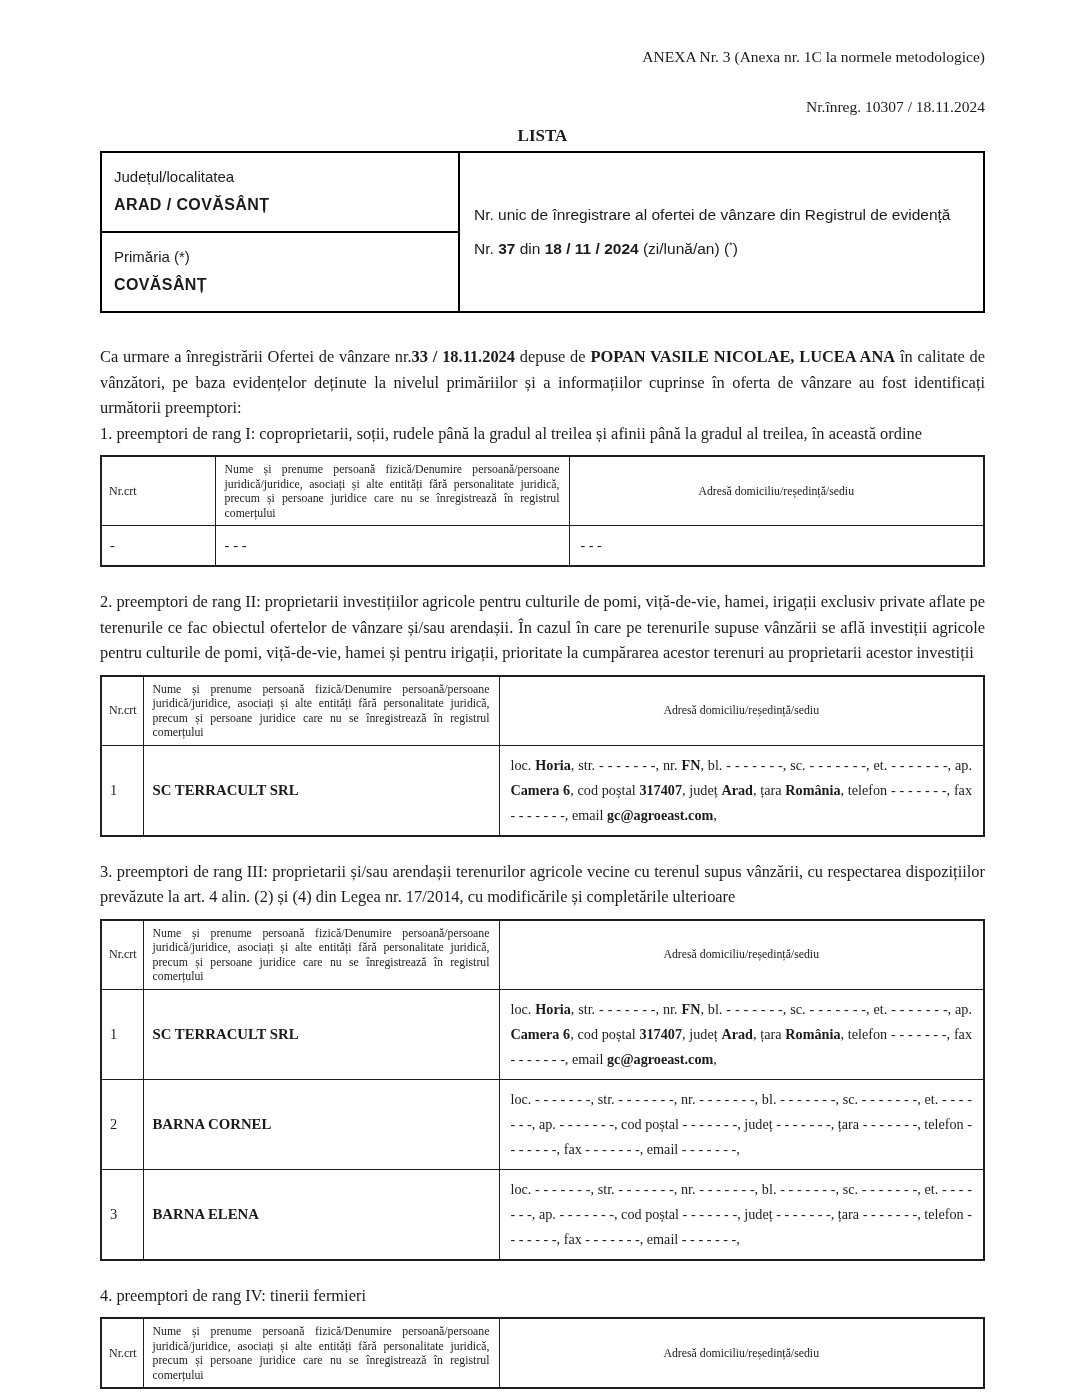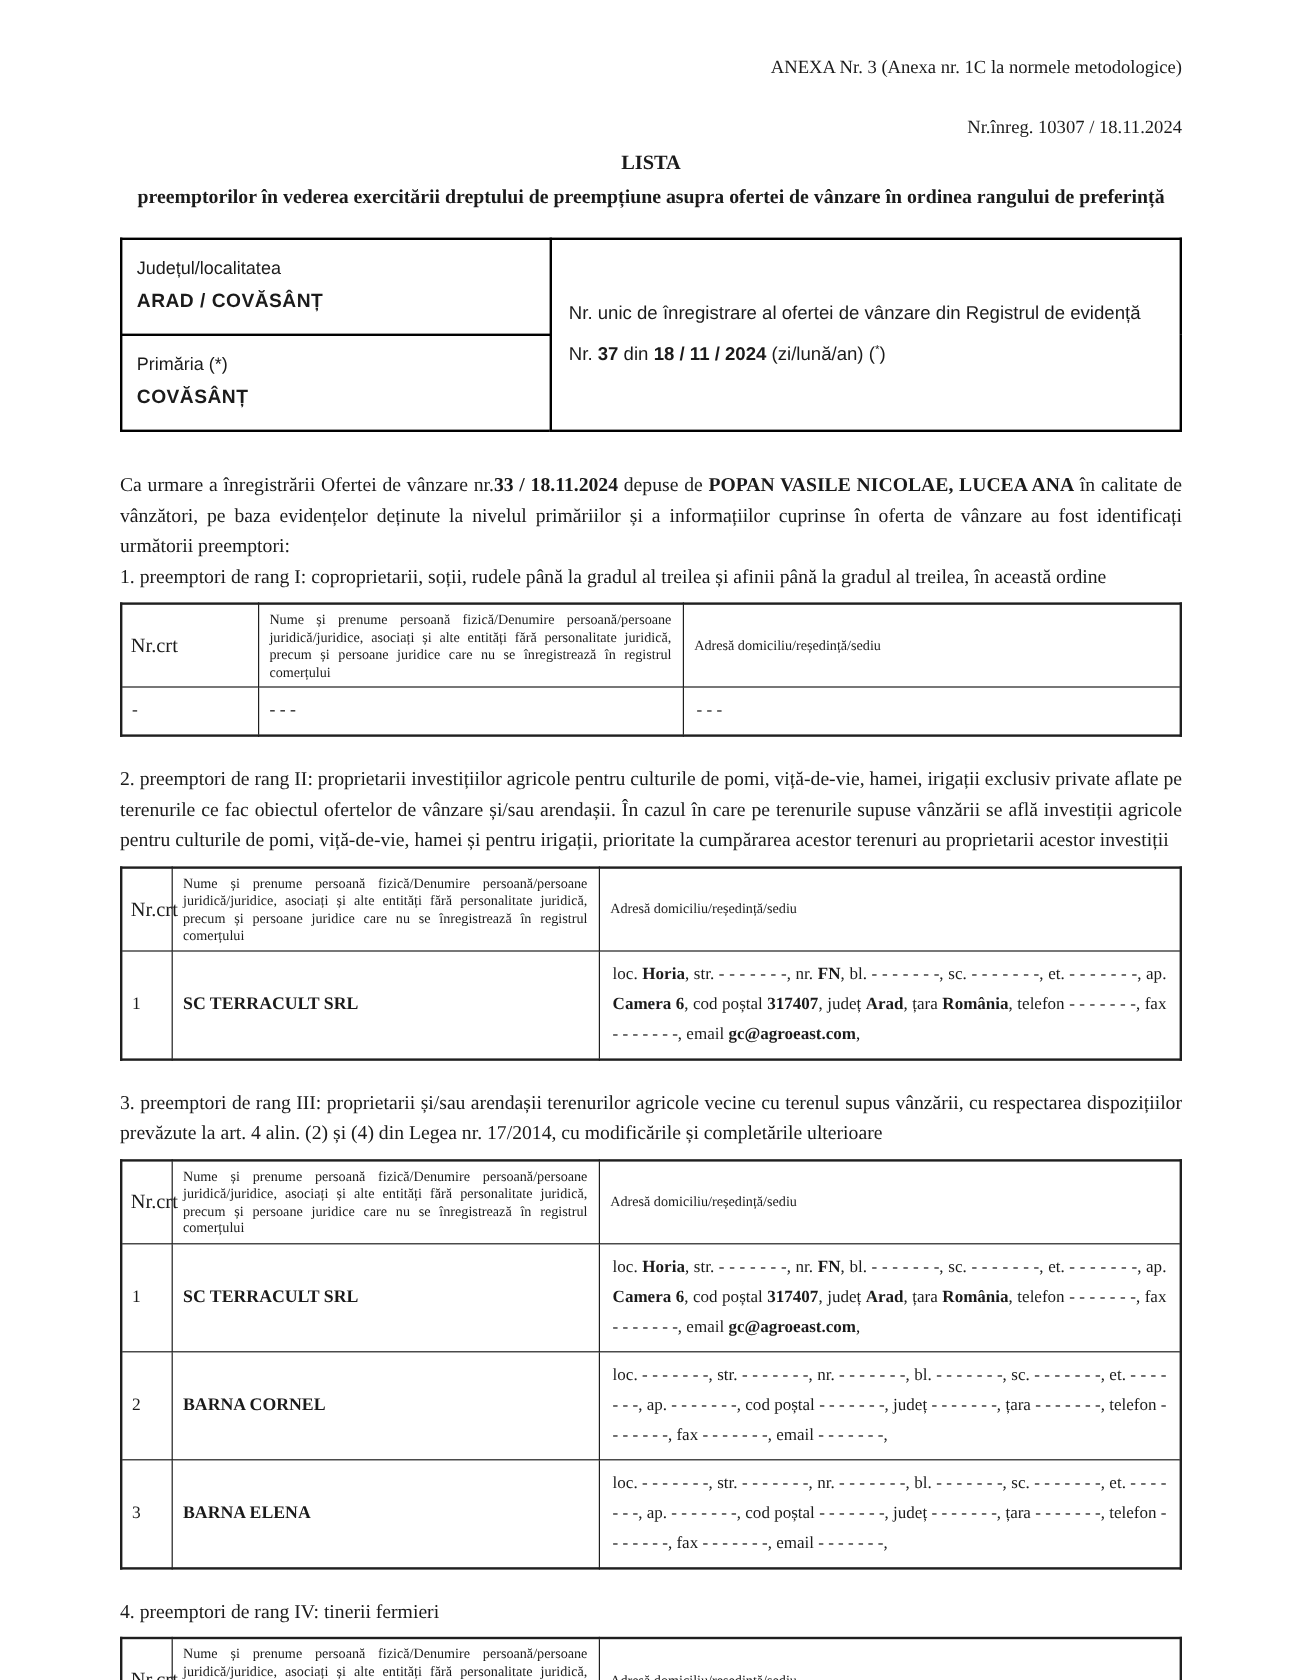--- a/index.html
+++ b/index.html
@@ -27,23 +27,23 @@
   sup { font-size:62%; vertical-align:super; line-height:0; }
 
   
   .para { font-size:16.4px; line-height:25.5px; text-align:justify; }
   .sec-heading { font-size:16.4px; line-height:25.5px; text-align:justify; }
 
   
   .rank-table { width:100%; border-collapse:collapse; table-layout:fixed; margin:9px 0 22px; }
   .rank-table th, .rank-table td { border:1.6px solid #1f1f1f; }
   .rank-table { border:2px solid #1f1f1f; }
-  th.h-nr { font-weight:normal; font-size:17px; text-align:left; padding:4px 7px; vertical-align:middle; }
+  th.h-nr { font-weight:normal; font-size:12px; text-align:left; padding:4px 7px; vertical-align:middle; }
   th.h-name { font-weight:normal; font-size:11.8px; line-height:14.5px; text-align:justify; padding:5px 9px; vertical-align:middle; }
-  th.h-addr { font-weight:normal; font-size:11.8px; text-align:left; padding:5px 9px; vertical-align:middle; }
+  th.h-addr { font-weight:normal; font-size:11.8px; text-align:center; padding:5px 9px; vertical-align:middle; }
   td.c-nr { font-size:14.5px; padding:5px 8px; vertical-align:middle; }
   td.c-name { font-size:14.8px; padding:5px 9px; vertical-align:middle; }
   td.c-name.bold { font-weight:bold; }
   td.c-addr { font-size:14.2px; line-height:25px; padding:7px 11px; text-align:justify; vertical-align:middle; }
   td.c-addr b, .info-right b { font-weight:bold; }
   .row-tall td { height:36px; }
   .t1 col.col-nr { width:114px; } .t1 col.col-name { width:354px; }
   .tn col.col-nr { width:42px; }  .tn col.col-name { width:356px; }
 
   .sec-gap { margin-top:22px; }
@@ -51,21 +51,20 @@
 </style>
 </head>
 <body>
 
 <div class="page">
 
   <div class="right-line anexa-line">ANEXA Nr. 3 (Anexa nr. 1C la normele metodologice)</div>
   <div class="right-line nrinreg-line">Nr.înreg. 10307 / 18.11.2024</div>
 
   <div class="doc-title">LISTA</div>
-  <div class="doc-subtitle">preemptorilor în vederea exercitării dreptului de preempțiune asupra ofertei de vânzare în ordinea rangului de preferință</div>
 
   <table class="info-table">
     <tbody>
         <tr>
       <td class="info-left">
         <div class="lbl">Județul/localitatea</div>
         <div class="val"><b>ARAD</b><span> / </span><b>COVĂSÂNȚ</b></div>
       </td>
       <td class="info-right" rowspan="2">
         <div class="jtext">Nr. unic de înregistrare al ofertei de vânzare din Registrul de evidență</div>

